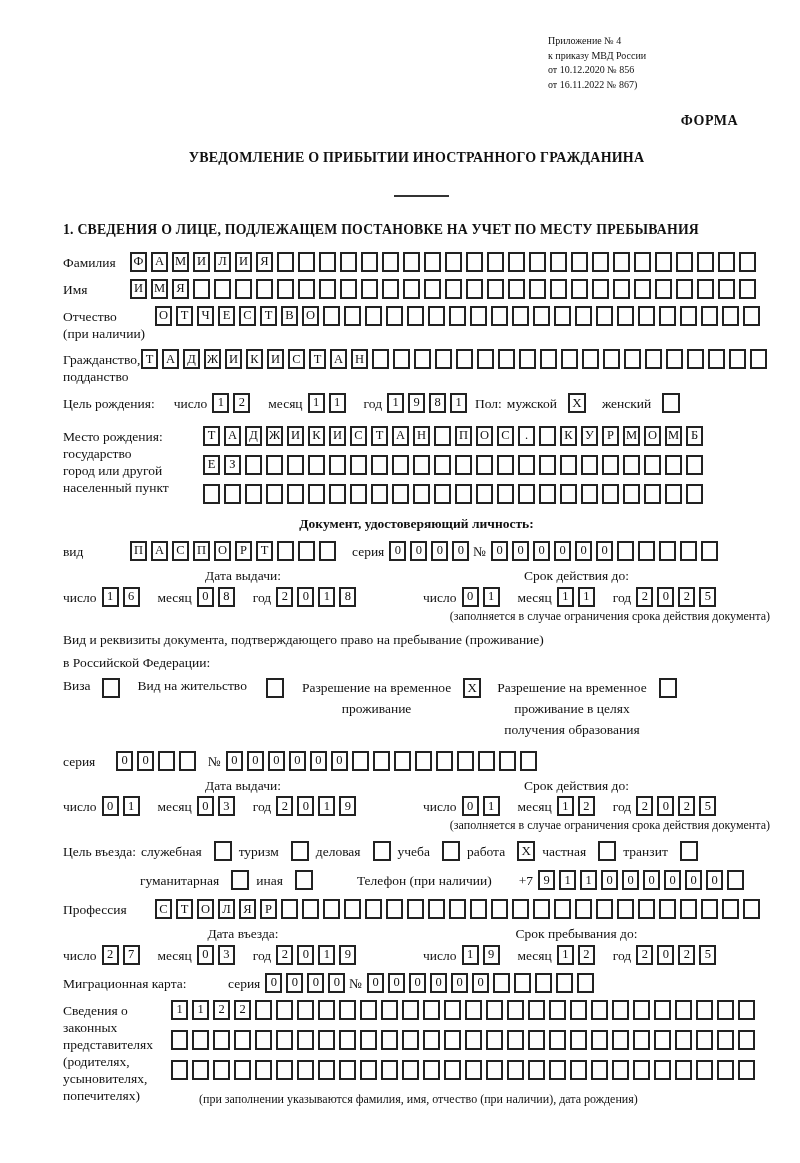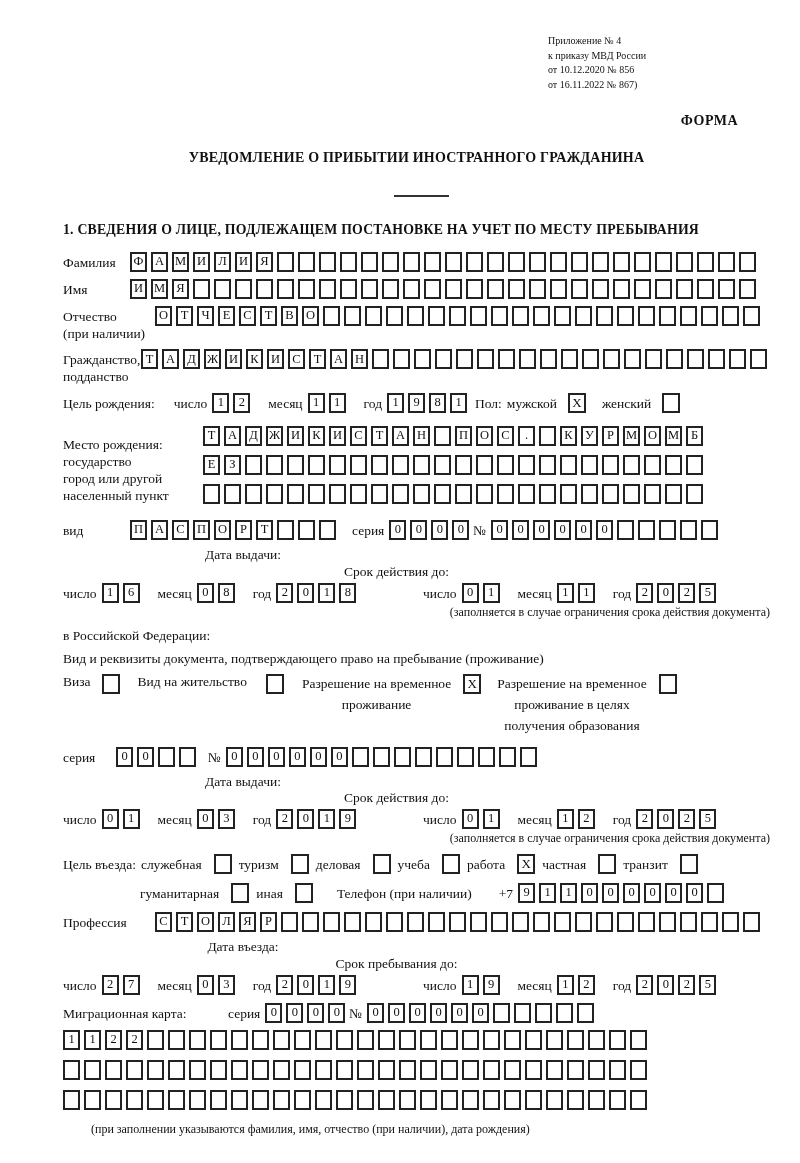--- a/index.html
+++ b/index.html
@@ -29,21 +29,21 @@
   .checkbox{
     box-sizing:border-box;flex:none;width:18px;height:20px;
     border:2px solid #222;display:inline-flex;align-items:center;justify-content:center;
     font-size:13px;background:#fff;margin:0 6px;
   }
   .cellcol{display:flex;flex-direction:column;}
   .cellcol .cells{margin-bottom:9px;}
   .dlbl{flex:none;padding:3px 5px 0 0;}
   .mr{margin-right:14px;}
   .dochead{text-align:center;margin:2px 0 8px 0;}
-  .dateheads{display:flex;margin:4px 0 2px 0;flex-direction:column;}
+  .dateheads{display:flex;margin:4px 0 2px 0;}
   .dh-left{width:360px;text-align:center;}
   .dh-right{flex:1;text-align:center;padding-right:40px;}
   .daterow{display:flex;margin-bottom:2px;}
   .dgroup{display:flex;align-items:flex-start;}
   .dg-left{width:360px;}
   .footnote{text-align:right;padding-right:0;margin:1px 0 8px 0;}
   .vrow{align-items:flex-start;margin-top:4px;margin-bottom:10px;}
   .vrow .ctext{text-align:center;line-height:1.55;}
   .vrow .checkbox{margin-top:0;}
   .purline{align-items:center;margin-bottom:9px;}
@@ -241,21 +241,21 @@
         <span class="cell">8</span>
         <span class="cell">1</span>
       </span>
     <span class="dlbl" style="margin-left:4px;">Пол:</span>
     <span class="dlbl">мужской</span>
     <span class="checkbox">X</span>
     <span class="dlbl" style="margin-left:10px;">женский</span>
     <span class="checkbox"></span>
   </div>
 
-  <div class="frow" style="margin-top:13px;align-items:center;">
+  <div class="frow" style="margin-top:13px;">
     <span class="lbl w140">
       <span>Место рождения:</span><br>
       <span>государство</span><br>
       <span>город или другой</span><br>
       <span>населенный пункт</span>
     </span>
     <span class="cellcol">
       <span class="cells">
           <span class="cell">Т</span>
           <span class="cell">А</span>
@@ -330,20 +330,21 @@
           <span class="cell"></span>
           <span class="cell"></span>
           <span class="cell"></span>
           <span class="cell"></span>
           <span class="cell"></span>
           <span class="cell"></span>
         </span>
     </span>
   </div>
 
+  <div class="dochead b" style="margin-top:-4px;">Документ, удостоверяющий личность:</div>
 
   <div class="frow">
     <span class="lbl w67">вид</span>
     <span class="cells">
         <span class="cell">П</span>
         <span class="cell">А</span>
         <span class="cell">С</span>
         <span class="cell">П</span>
         <span class="cell">О</span>
         <span class="cell">Р</span>
@@ -416,22 +417,22 @@
           <span class="cell">2</span>
           <span class="cell">0</span>
           <span class="cell">2</span>
           <span class="cell">5</span>
         </span>
     </span>
   </div>
 
   <div class="footnote small">(заполняется в случае ограничения срока действия документа)</div>
 
+  <div style="margin-bottom:6px;">Вид и реквизиты документа, подтверждающего право на пребывание (проживание)</div>
   <div style="margin-bottom:6px;">в Российской Федерации:</div>
-  <div style="margin-bottom:6px;">Вид и реквизиты документа, подтверждающего право на пребывание (проживание)</div>
 
   <div class="frow vrow">
     <span class="dlbl" style="padding-top:0;">Виза</span>
     <span class="checkbox" style="margin-right:18px;"></span>
     <span class="dlbl" style="padding-top:0;">Вид на жительство</span>
     <span class="checkbox" style="margin-left:14px;margin-right:18px;"></span>
     <span class="ctext">
       <span>Разрешение на временное</span><br>
       <span>проживание</span>
     </span>
@@ -536,21 +537,21 @@
     <span class="checkbox"></span>
     <span class="dlbl">транзит</span>
     <span class="checkbox"></span>
   </div>
 
   <div class="frow purline indent140">
     <span class="dlbl">гуманитарная</span>
     <span class="checkbox"></span>
     <span class="dlbl">иная</span>
     <span class="checkbox" style="margin-right:24px;"></span>
-    <span class="dlbl" style="margin-right:22px;">Телефон (при наличии)</span>
+    <span class="dlbl" style="margin-right:22px;margin-left:20px;">Телефон (при наличии)</span>
     <span class="dlbl">+7</span>
     <span class="cells">
         <span class="cell">9</span>
         <span class="cell">1</span>
         <span class="cell">1</span>
         <span class="cell">0</span>
         <span class="cell">0</span>
         <span class="cell">0</span>
         <span class="cell">0</span>
         <span class="cell">0</span>
@@ -659,20 +660,28 @@
         <span class="cell">0</span>
         <span class="cell"></span>
         <span class="cell"></span>
         <span class="cell"></span>
         <span class="cell"></span>
         <span class="cell"></span>
       </span>
   </div>
 
   <div class="frow reps" style="margin-top:4px;">
+    <span class="lbl w108">
+      <span>Сведения о</span><br>
+      <span>законных</span><br>
+      <span>представителях</span><br>
+      <span>(родителях,</span><br>
+      <span>усыновителях,</span><br>
+      <span>попечителях)</span>
+    </span>
     <span class="cellcol">
       <span class="cells">
           <span class="cell">1</span>
           <span class="cell">1</span>
           <span class="cell">2</span>
           <span class="cell">2</span>
           <span class="cell"></span>
           <span class="cell"></span>
           <span class="cell"></span>
           <span class="cell"></span>

